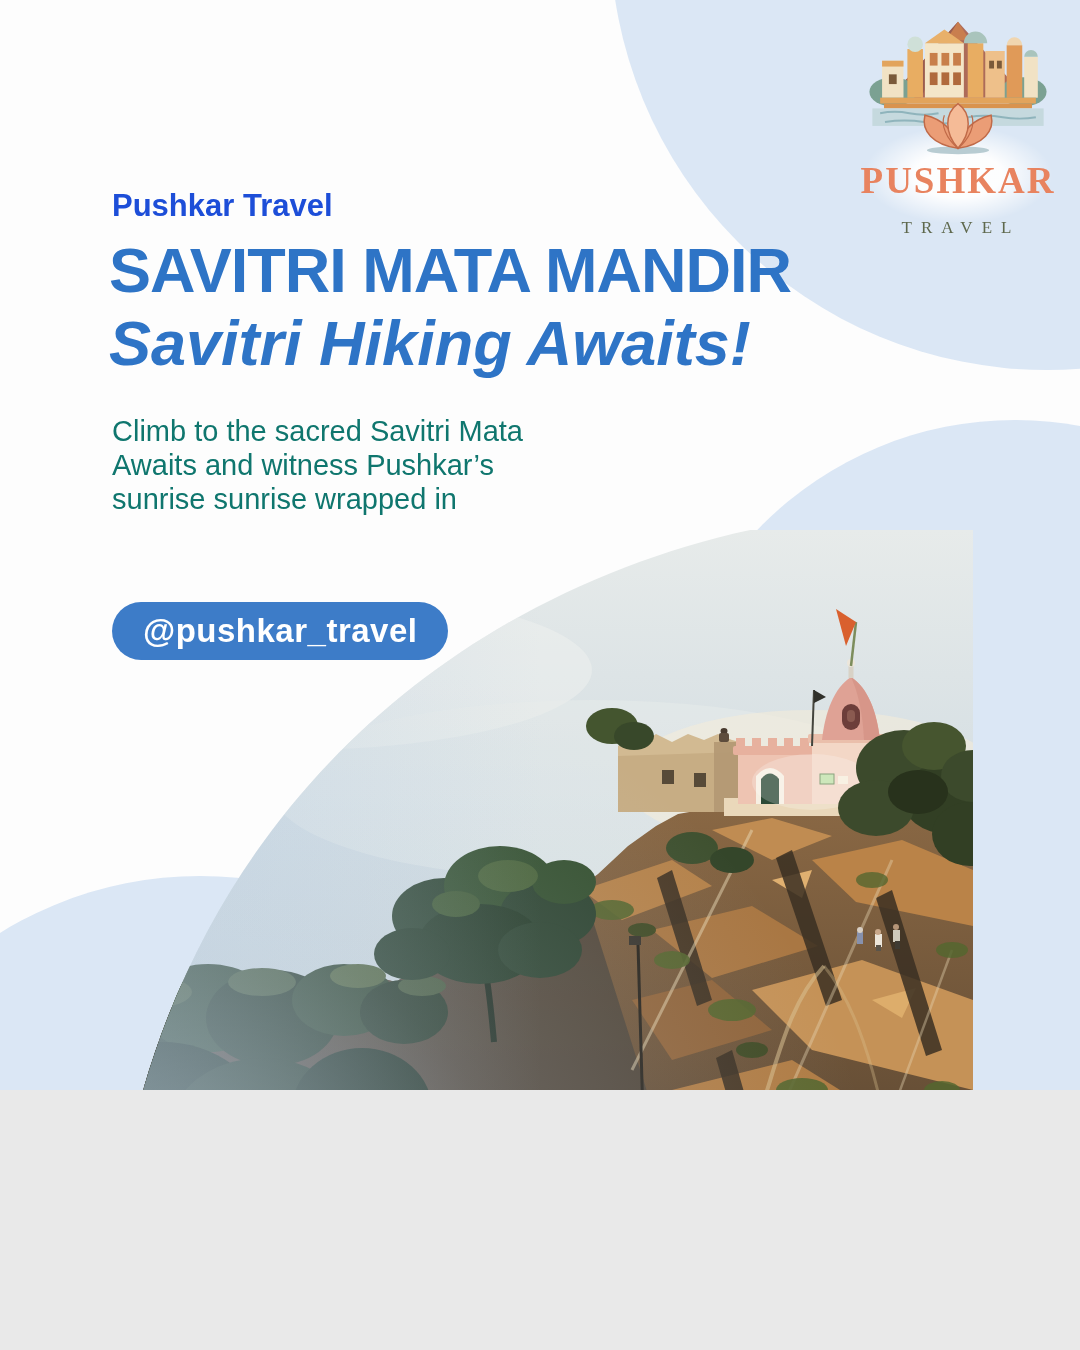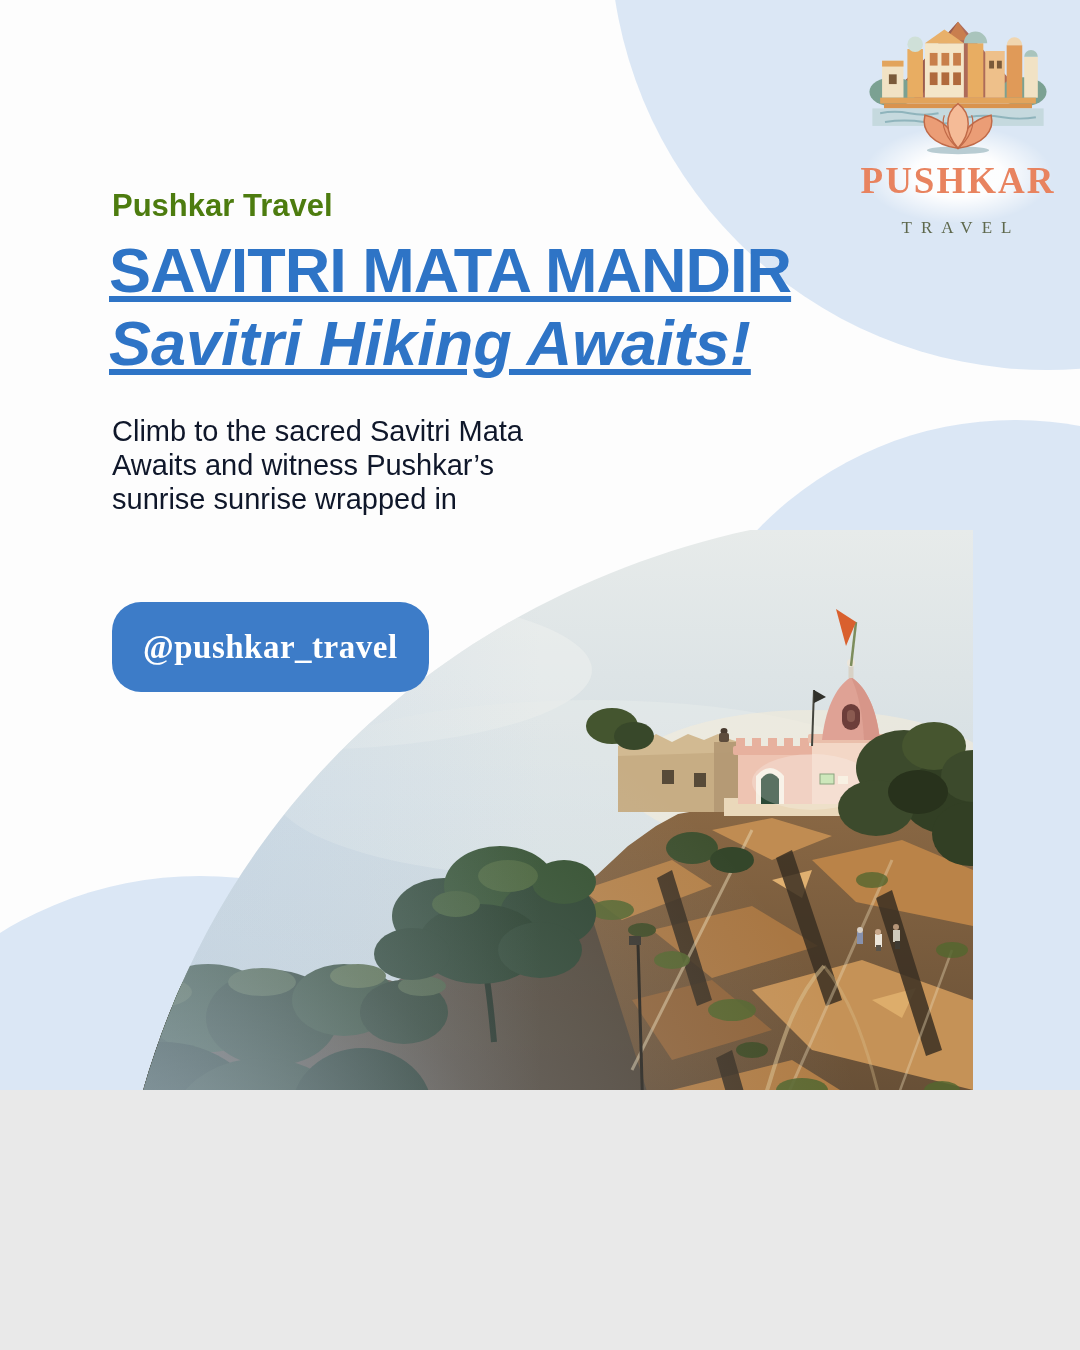--- a/index.html
+++ b/index.html
@@ -16,29 +16,29 @@
   
   .logo{position:absolute;left:852px;top:14px;width:212px;text-align:center;}
   .logo-wash{position:absolute;left:-20px;top:96px;width:252px;height:130px;
     background:radial-gradient(ellipse 50% 50% at 50% 50%,rgba(255,255,255,.95) 35%,rgba(255,255,255,0) 75%);}
   .logo svg{position:relative;display:block;margin:0 auto;}
   .logo-word{position:relative;font-family:"Liberation Serif",serif;font-weight:600;
     font-size:37px;letter-spacing:2px;color:#e8835f;line-height:1;margin-top:2px;}
   .logo-sub{position:relative;font-family:"Liberation Serif",serif;font-weight:500;
     font-size:17px;letter-spacing:9px;color:#5e684c;line-height:1;margin-top:20px;text-indent:6px;}
   
-  .brand-label{position:absolute;left:112px;top:188px;font-size:31px;font-weight:600;color:#4d7c0f;}
+  .brand-label{position:absolute;left:112px;top:188px;font-size:31px;font-weight:600;color:#1d4ed8;}
   .headline{position:absolute;left:109px;top:234px;color:#2e74c6;font-weight:800;
-    font-size:63px;line-height:73px;letter-spacing:-1px;white-space:nowrap;text-decoration:underline;}
+    font-size:63px;line-height:73px;letter-spacing:-1px;white-space:nowrap;}
   .headline .hl2{font-style:italic;letter-spacing:0;}
-  .paragraph{position:absolute;left:112px;top:414px;color:#0f172a;font-size:29px;
+  .paragraph{position:absolute;left:112px;top:414px;color:#0f766e;font-size:29px;
     line-height:34px;font-weight:500;}
   .badge{position:absolute;left:112px;top:602px;height:58px;border-radius:29px;
     background:#3d7cc8;color:#ffffff;font-size:33px;font-weight:600;
-    display:inline-flex;align-items:center;padding:16px 31px;letter-spacing:.5px;font-family:Liberation Serif, serif;}
+    display:inline-flex;align-items:center;padding:0 31px;letter-spacing:.5px;}
   
   .photo{
     position:absolute;left:112px;top:530px;width:861px;height:729px;
     clip-path:path("M861 0 L638 0 C318 70 38 320 0 727 L0 729 L861 729 Z");
     border-top-left-radius:640px 600px;overflow:hidden;
   }
   .photo svg{display:block;}
 </style>
 </head>
 <body>

